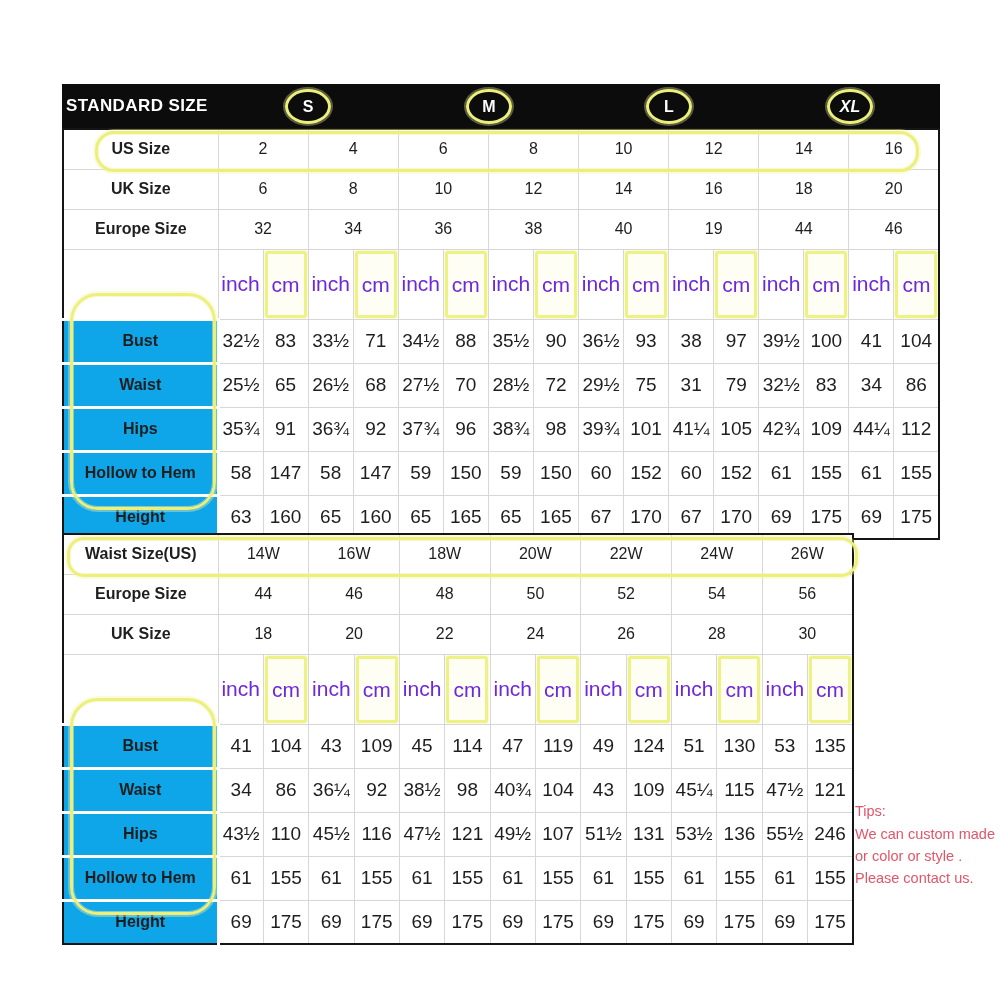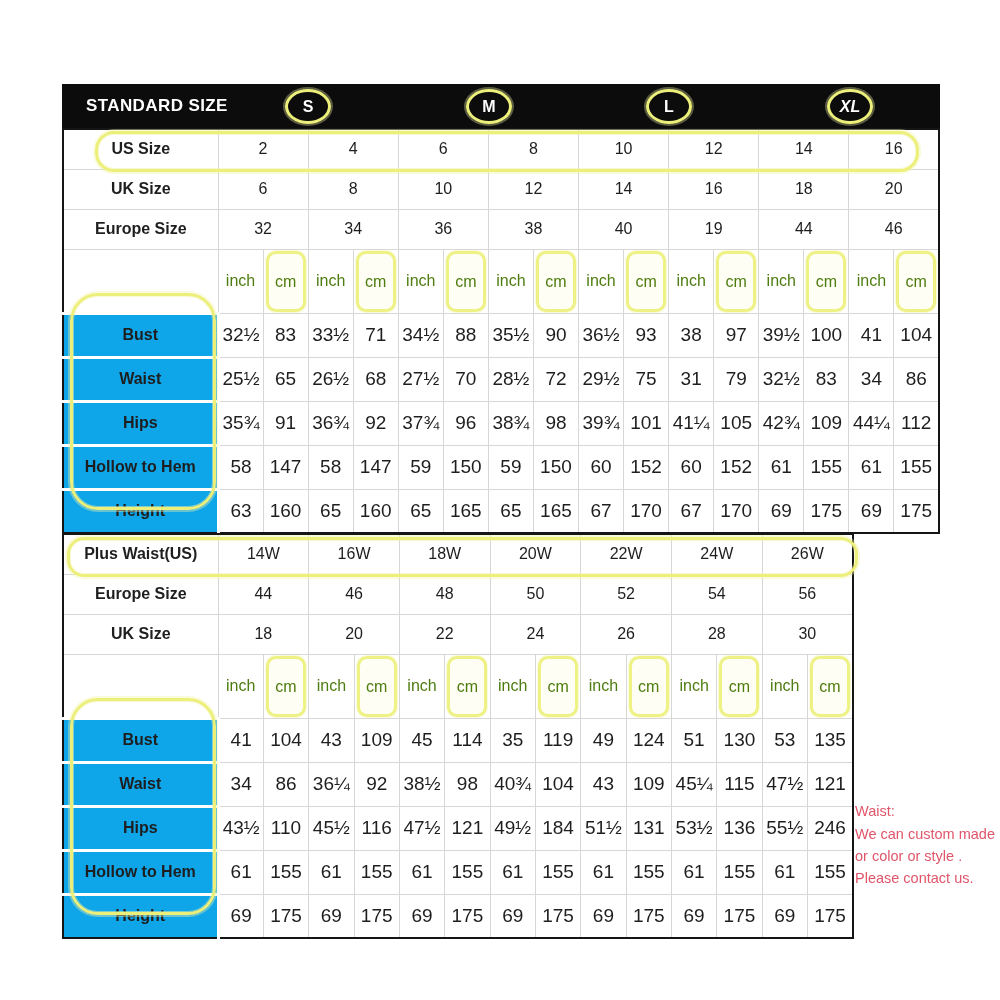--- a/index.html
+++ b/index.html
@@ -12,21 +12,21 @@
 
   
   .tbl-section{position:absolute;}
   .std-section{left:62px;top:84px;width:878px;}
   .plus-section{left:62px;top:533px;width:792px;}
 
   .black-header{
     position:relative;height:44px;background:#0c0c0c;color:#fff;
     display:flex;align-items:center;box-sizing:border-box;
   }
-  .hdr-title{font-weight:bold;font-size:17px;letter-spacing:.4px;padding-left:24px;}
+  .hdr-title{font-weight:bold;font-size:17px;letter-spacing:.4px;padding-left:4px;}
   .group-oval{
     position:absolute;top:5px;width:46px;height:35px;box-sizing:border-box;
     border:3px solid #edef7b;border-radius:50%;
     display:flex;align-items:center;justify-content:center;
     color:#fff;font-weight:bold;font-size:16px;
     box-shadow:0 0 0 2px rgba(242,243,170,.35);
   }
   .g0{left:223px;} .g1{left:404px;} .g2{left:584px;} .g3{left:765px;font-style:italic;}
 
   table{
@@ -36,30 +36,30 @@
   td{
     border:1px solid #d7d7d7;text-align:center;vertical-align:middle;
     color:#1e1e1e;overflow:hidden;white-space:nowrap;
   }
   tr.size-row{height:40px;}
   tr.unit-row{height:42px;}
   tr.meas-row{height:44px;}
   td.slbl{font-weight:bold;font-size:16px;background:#fff;}
   td.sval{font-size:16px;}
   td.ulbl{background:#fff;}
-  td.ucell{font-size:16px;color:#4d7c0f;margin-left:7px;}
+  td.ucell{font-size:21px;color:#6d28d9;margin-left:7px;}
   td.mlbl{
     font-weight:bold;font-size:16px;background:#0ea5e9;
     border:3px solid #ffffff;border-left-width:0;
   }
   tr.meas-row:last-child td.mlbl{border-bottom-width:0;}
   td.mval{font-size:19px;}
   .cm-box{
     display:inline-block;min-width:26px;padding:18px 4px;line-height:1.2;
-    border:3px solid #eef183;border-radius:10px;background:#fffef4;
+    border:3px solid #eef183;border-radius:3px;background:#fffef4;
     box-shadow:0 0 0 1px rgba(242,243,170,.4);
     text-align:center;
   }
 
   
   .overlay{
     position:absolute;border:3px solid #edef7b;pointer-events:none;
     box-shadow:0 0 0 2px rgba(242,243,170,.4), inset 0 0 0 1px rgba(242,243,170,.5);
   }
   .us-oval{left:95px;top:131px;width:818px;height:35px;border-radius:19px;}
@@ -281,21 +281,21 @@
           <col>
           <col>
           <col>
           <col>
           <col>
           <col>
           <col>
         </colgroup>
         <tbody>
           <tr class="size-row">
-            <td class="slbl">Plus Waist(US)</td>
+            <td class="slbl">Waist Size(US)</td>
             <td class="sval" colspan="2">14W</td>
             <td class="sval" colspan="2">16W</td>
             <td class="sval" colspan="2">18W</td>
             <td class="sval" colspan="2">20W</td>
             <td class="sval" colspan="2">22W</td>
             <td class="sval" colspan="2">24W</td>
             <td class="sval" colspan="2">26W</td>
           </tr>
           <tr class="size-row">
             <td class="slbl">Europe Size</td>
@@ -335,21 +335,21 @@
             <td class="ucell"><span class="cm-box">cm</span></td>
           </tr>
           <tr class="meas-row">
             <td class="mlbl">Bust</td>
             <td class="mval">41</td>
             <td class="mval">104</td>
             <td class="mval">43</td>
             <td class="mval">109</td>
             <td class="mval">45</td>
             <td class="mval">114</td>
-            <td class="mval">35</td>
+            <td class="mval">47</td>
             <td class="mval">119</td>
             <td class="mval">49</td>
             <td class="mval">124</td>
             <td class="mval">51</td>
             <td class="mval">130</td>
             <td class="mval">53</td>
             <td class="mval">135</td>
           </tr>
           <tr class="meas-row">
             <td class="mlbl">Waist</td>
@@ -370,21 +370,21 @@
           </tr>
           <tr class="meas-row">
             <td class="mlbl">Hips</td>
             <td class="mval">43½</td>
             <td class="mval">110</td>
             <td class="mval">45½</td>
             <td class="mval">116</td>
             <td class="mval">47½</td>
             <td class="mval">121</td>
             <td class="mval">49½</td>
-            <td class="mval">184</td>
+            <td class="mval">107</td>
             <td class="mval">51½</td>
             <td class="mval">131</td>
             <td class="mval">53½</td>
             <td class="mval">136</td>
             <td class="mval">55½</td>
             <td class="mval">246</td>
           </tr>
           <tr class="meas-row">
             <td class="mlbl">Hollow to Hem</td>
             <td class="mval">61</td>
@@ -422,19 +422,19 @@
         </tbody>
       </table>
   </section>
 
   <div class="overlay us-oval"></div>
   <div class="overlay std-lbl-rect"></div>
   <div class="overlay plus-oval"></div>
   <div class="overlay plus-lbl-rect"></div>
 
   <div class="tips">
-    <div class="tips-title">Waist:</div>
+    <div class="tips-title">Tips:</div>
     <div>We can custom made</div>
     <div>or color or style .</div>
     <div>Please contact us.</div>
   </div>
 
 </div>
 
 </body></html>

